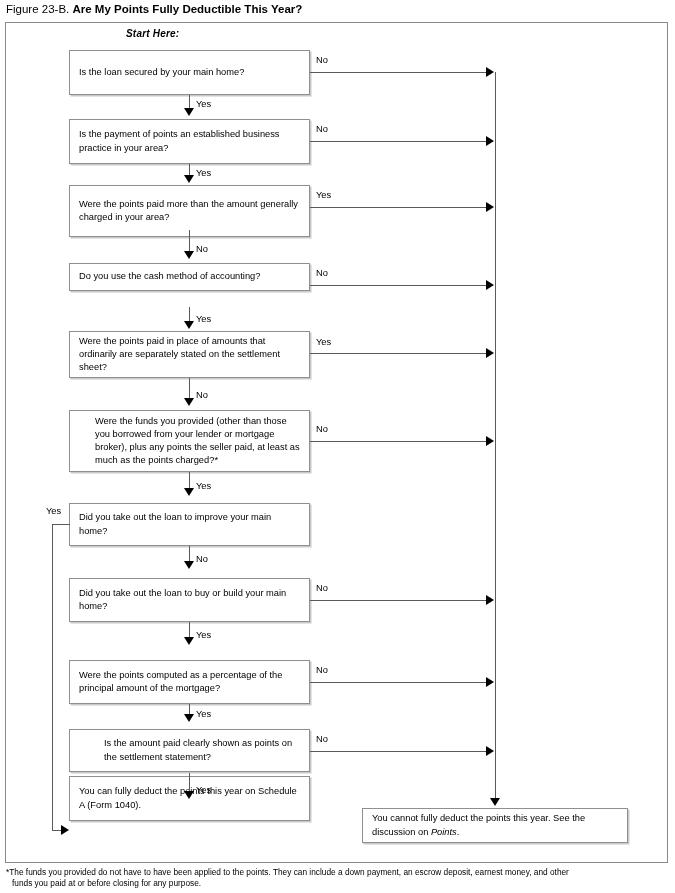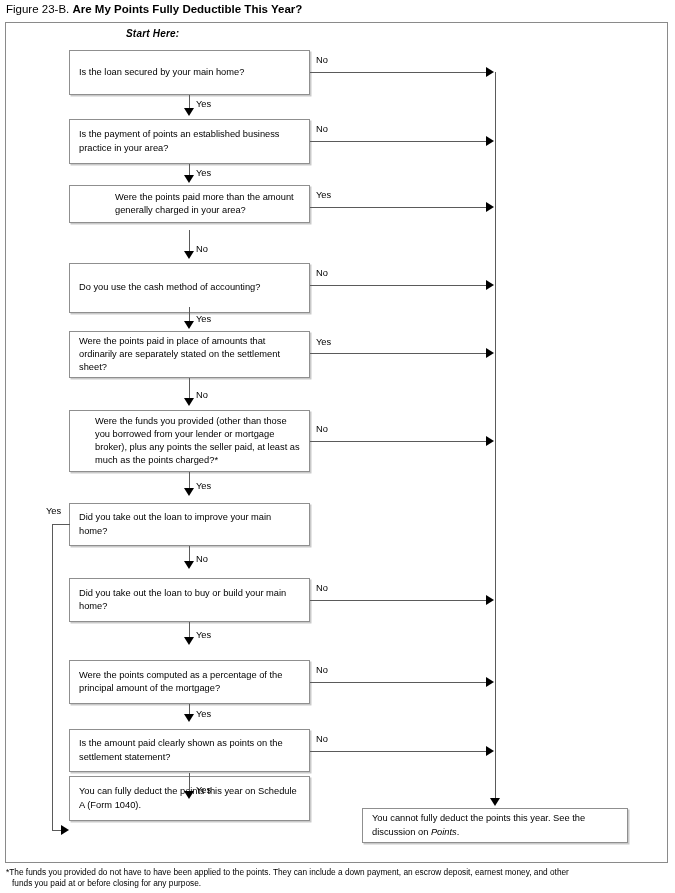--- a/index.html
+++ b/index.html
@@ -87,25 +87,25 @@
 <div class="start-here">Start Here:</div>
 
 <div class="node" style="left:69px;top:50px;width:241px;height:45px;">
   <div class="txt">Is the loan secured by your main home?</div>
 </div>
 
 <div class="node" style="left:69px;top:119px;width:241px;height:45px;">
   <div class="txt">Is the payment of points an established business practice in your area?</div>
 </div>
 
-<div class="node" style="left:69px;top:185px;width:241px;height:38px;padding-left:36px;">
+<div class="node" style="left:69px;top:185px;width:241px;height:52px;">
   <div class="txt">Were the points paid more than the amount generally charged in your area?</div>
 </div>
 
-<div class="node" style="left:69px;top:263px;width:241px;height:50px;align-items:center;">
+<div class="node" style="left:69px;top:263px;width:241px;height:28px;align-items:center;">
   <div class="txt">Do you use the cash method of accounting?</div>
 </div>
 
 <div class="node" style="left:69px;top:331px;width:241px;height:47px;">
   <div class="txt">Were the points paid in place of amounts that ordinarily are separately stated on the settlement sheet?</div>
 </div>
 
 <div class="node" style="left:69px;top:410px;width:241px;height:62px;padding-left:16px;">
   <div class="txt">Were the funds you provided (other than those you borrowed from your lender or mortgage broker), plus any points the seller paid, at least as much as the points charged?*</div>
 </div>
@@ -115,21 +115,21 @@
 </div>
 
 <div class="node" style="left:69px;top:578px;width:241px;height:44px;">
   <div class="txt">Did you take out the loan to buy or build your main home?</div>
 </div>
 
 <div class="node" style="left:69px;top:660px;width:241px;height:44px;">
   <div class="txt">Were the points computed as a percentage of the principal amount of the mortgage?</div>
 </div>
 
-<div class="node" style="left:69px;top:729px;width:241px;height:43px;">
+<div class="node" style="left:69px;top:729px;width:241px;height:43px;padding-left:25px;">
   <div class="txt">Is the amount paid clearly shown as points on the settlement statement?</div>
 </div>
 
 <div class="node" style="left:69px;top:776px;width:241px;height:45px;">
   <div class="txt">You can fully deduct the points this year on Schedule A (Form 1040).</div>
 </div>
 
 <div class="node" style="left:362px;top:808px;width:266px;height:35px;">
   <div class="txt"><span>You cannot fully deduct the points this year. See the discussion on </span><i>Points</i><span>.</span></div>
 </div>

